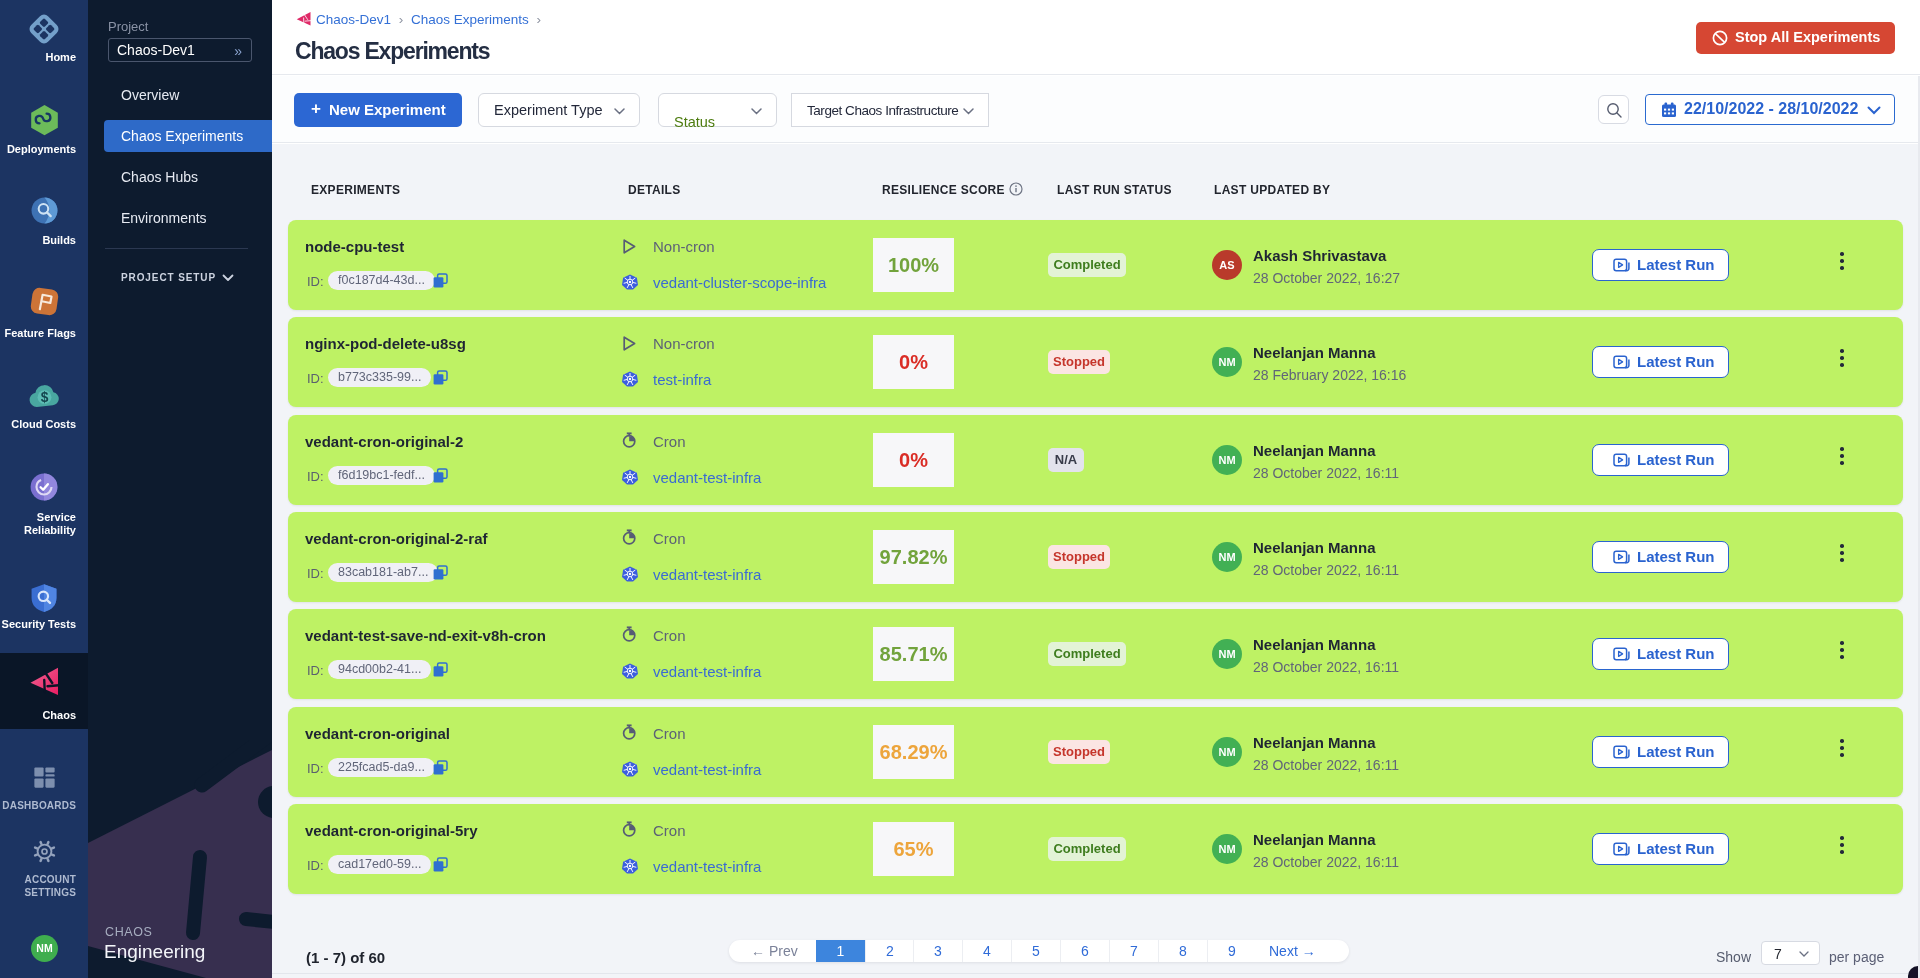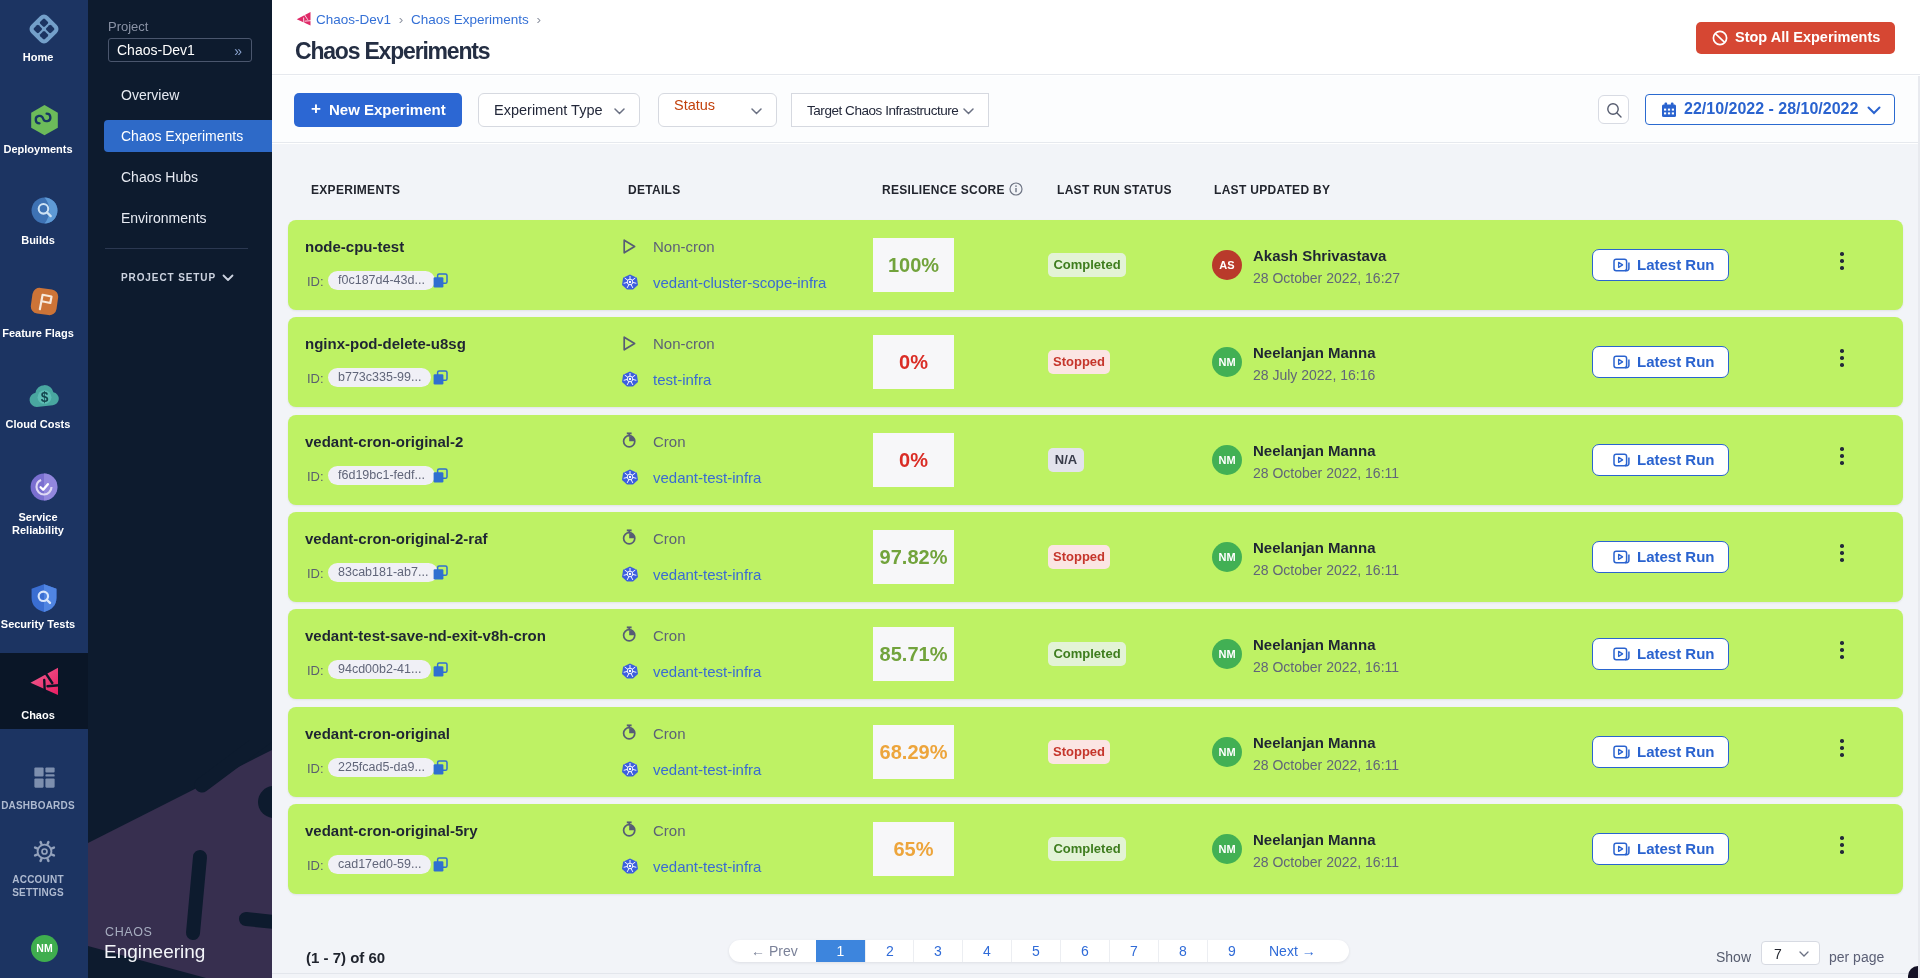--- a/index.html
+++ b/index.html
@@ -1,21 +1,21 @@
 <!DOCTYPE html>
 <html><head><meta charset="utf-8">
 <style>
 *{margin:0;padding:0;box-sizing:border-box}
 html,body{width:1920px;height:978px;overflow:hidden;font-family:"Liberation Sans",sans-serif;background:#fff}
 .abs{position:absolute}
 #nav1{position:absolute;left:0;top:0;width:88px;height:978px;background:#1c3462}
 #nav2{position:absolute;left:88px;top:0;width:184px;height:978px;background:#0d1b2e;overflow:hidden}
 #main{position:absolute;left:272px;top:0;width:1648px;height:978px;background:#fff}
 .icwrap{position:absolute;left:0;width:88px;text-align:center;line-height:0}
-.n1lbl{position:absolute;left:0;width:76px;text-align:center;color:#fff}
+.n1lbl{position:absolute;left:0;width:76px;text-align:right;color:#fff}
 .lbl{font-size:11px;font-weight:bold;line-height:13px}
 .lbl2{font-size:10px;font-weight:bold;color:#aebad0;line-height:13px;letter-spacing:0.2px}
 .navlink{position:absolute;left:16px;width:168px;height:32px;line-height:32px;padding-left:17px;color:#e6eaf2;font-size:14px}
 .hdrcol{position:absolute;top:183px;font-size:12px;font-weight:bold;color:#22252e;letter-spacing:0.3px}
 .card{position:absolute;left:16px;width:1615px;height:90px;background:#bef264;border-radius:8px;box-shadow:0 1px 2px rgba(40,41,61,0.08)}
 .ename{position:absolute;left:17px;top:18px;font-size:15px;font-weight:bold;color:#1f2533}
 .idlbl{position:absolute;left:19px;top:54px;font-size:13px;color:#5a5f6e}
 .idpill{position:absolute;left:40px;top:51px;height:19px;line-height:19px;padding:0 10px;background:#f0f0f6;border-radius:10px;font-size:12.5px;color:#606579}
 .cpy{position:absolute;left:145px;top:53px}
 .dtxt{position:absolute;left:365px;top:18px;font-size:15px;color:#5c6276}
@@ -172,21 +172,21 @@
       <span style="position:absolute;left:17px;top:6px;font-size:17px;font-weight:bold">+</span>
       <span style="position:absolute;left:35px;top:8px;font-size:15px;font-weight:bold">New Experiment</span>
     </div>
     <div class="abs" style="left:206px;top:93px;width:162px;height:34px;background:#fff;border:1px solid #d6d9e0;border-radius:6px">
       <span style="position:absolute;left:15px;top:8px;font-size:14.5px;color:#23283a">Experiment Type</span>
       <svg width="11" height="7" viewBox="0 0 11 7" style="position:absolute;right:14px;top:14px">
         <path d="M1 1 L5.5 5.5 L10 1" fill="none" stroke="#6b7183" stroke-width="1.5" stroke-linecap="round"></path>
       </svg>
     </div>
     <div class="abs" style="left:386px;top:93px;width:119px;height:34px;background:#fff;border:1px solid #d6d9e0;border-radius:6px">
-      <span style="position:absolute;left:15px;top:3px;font-size:14.5px;color:#c2410c">Status</span>
+      <span style="position:absolute;left:15px;top:20px;font-size:14.5px;color:#4d7c0f">Status</span>
       <svg width="11" height="7" viewBox="0 0 11 7" style="position:absolute;right:14px;top:14px">
         <path d="M1 1 L5.5 5.5 L10 1" fill="none" stroke="#6b7183" stroke-width="1.5" stroke-linecap="round"></path>
       </svg>
     </div>
     <div class="abs" style="left:519px;top:93px;width:198px;height:34px;background:#fff;border:1px solid #d6d9e0;border-radius:0">
       <span style="position:absolute;left:15px;top:8px;font-size:14.5px;color:#23283a"><span style="letter-spacing:-0.45px;font-size:13.5px">Target Chaos Infrastructure</span></span>
       <svg width="11" height="7" viewBox="0 0 11 7" style="position:absolute;right:14px;top:14px">
         <path d="M1 1 L5.5 5.5 L10 1" fill="none" stroke="#6b7183" stroke-width="1.5" stroke-linecap="round"></path>
       </svg>
     </div>
@@ -282,21 +282,21 @@
           <circle cx="8" cy="8" r="2.8" fill="#3b5ede"></circle>
           <path d="M8 5.2 L8 2 M10.2 6.2 L13.3 4.1 M10.7 8.4 L14.3 9.3 M9.1 10.5 L10.8 13.9 M6.9 10.5 L5.2 13.9 M5.3 8.4 L1.7 9.3 M5.8 6.2 L2.7 4.1"></path>
         </g>
         <circle cx="8" cy="8" r="1.2" fill="#fff"></circle>
       </svg>
       <div class="dlink">test-infra</div>
       <div class="scorebox" style="color:#da2d26">0%</div>
       <div class="pill" style="width:62px;background:#fbe5e3;color:#c5352b">Stopped</div>
       <div class="avatar" style="background:#42b054">NM</div>
       <div class="uname">Neelanjan Manna</div>
-      <div class="udate">28 July 2022, 16:16</div>
+      <div class="udate">28 February 2022, 16:16</div>
       <div class="lrbtn">
         <svg width="18" height="15" viewBox="0 0 18 15">
           <rect x="1" y="1.2" width="12.6" height="11.6" rx="2.2" fill="none" stroke="#2a63cf" stroke-width="1.5"></rect>
           <path d="M5.6 4.4 L9.6 6.9 L5.6 9.4 Z" fill="none" stroke="#2a63cf" stroke-width="1.3" stroke-linejoin="round"></path>
           <path d="M15.9 4.5 L15.9 10.3 A2.4 2.4 0 0 1 13.6 12.8 L12 12.8" fill="none" stroke="#2a63cf" stroke-width="1.5"></path>
         </svg>
         <span>Latest Run</span>
       </div>
       <div class="dots">
         <i></i>

